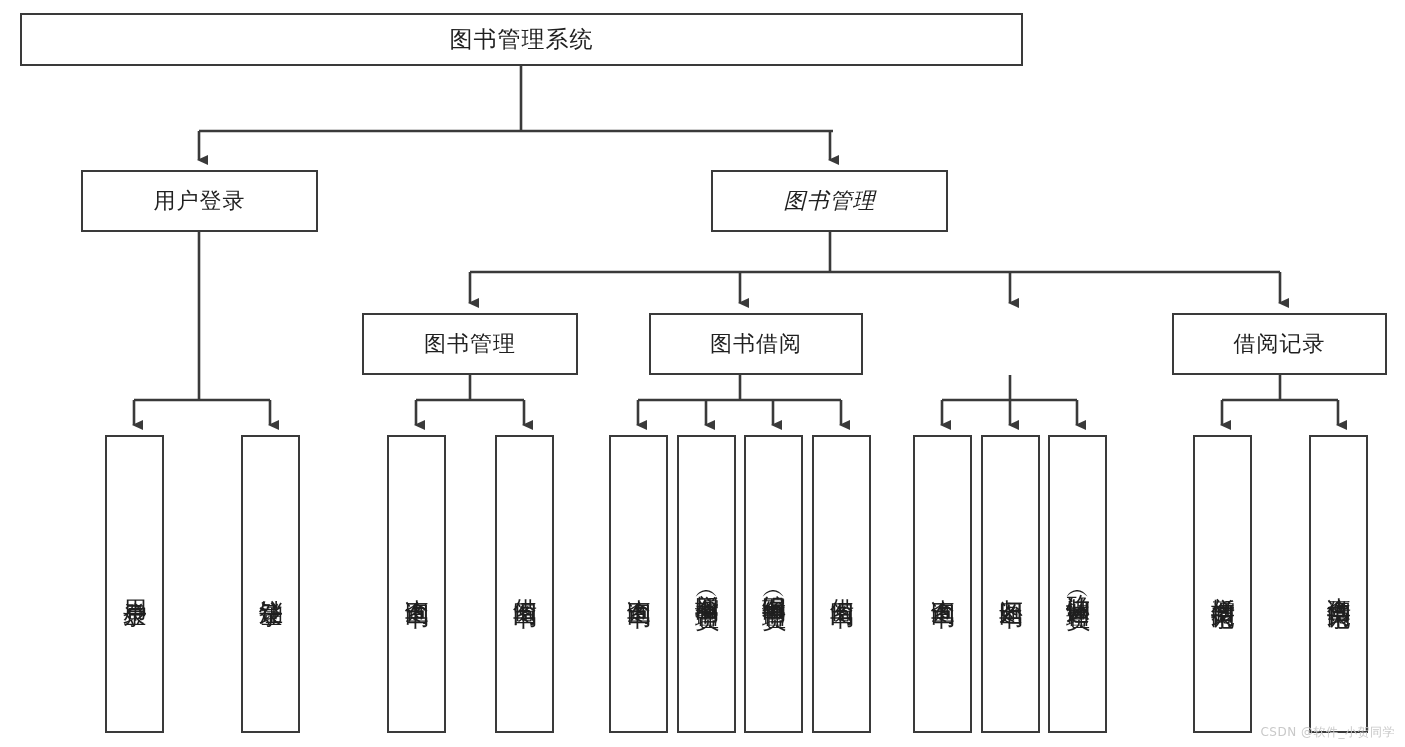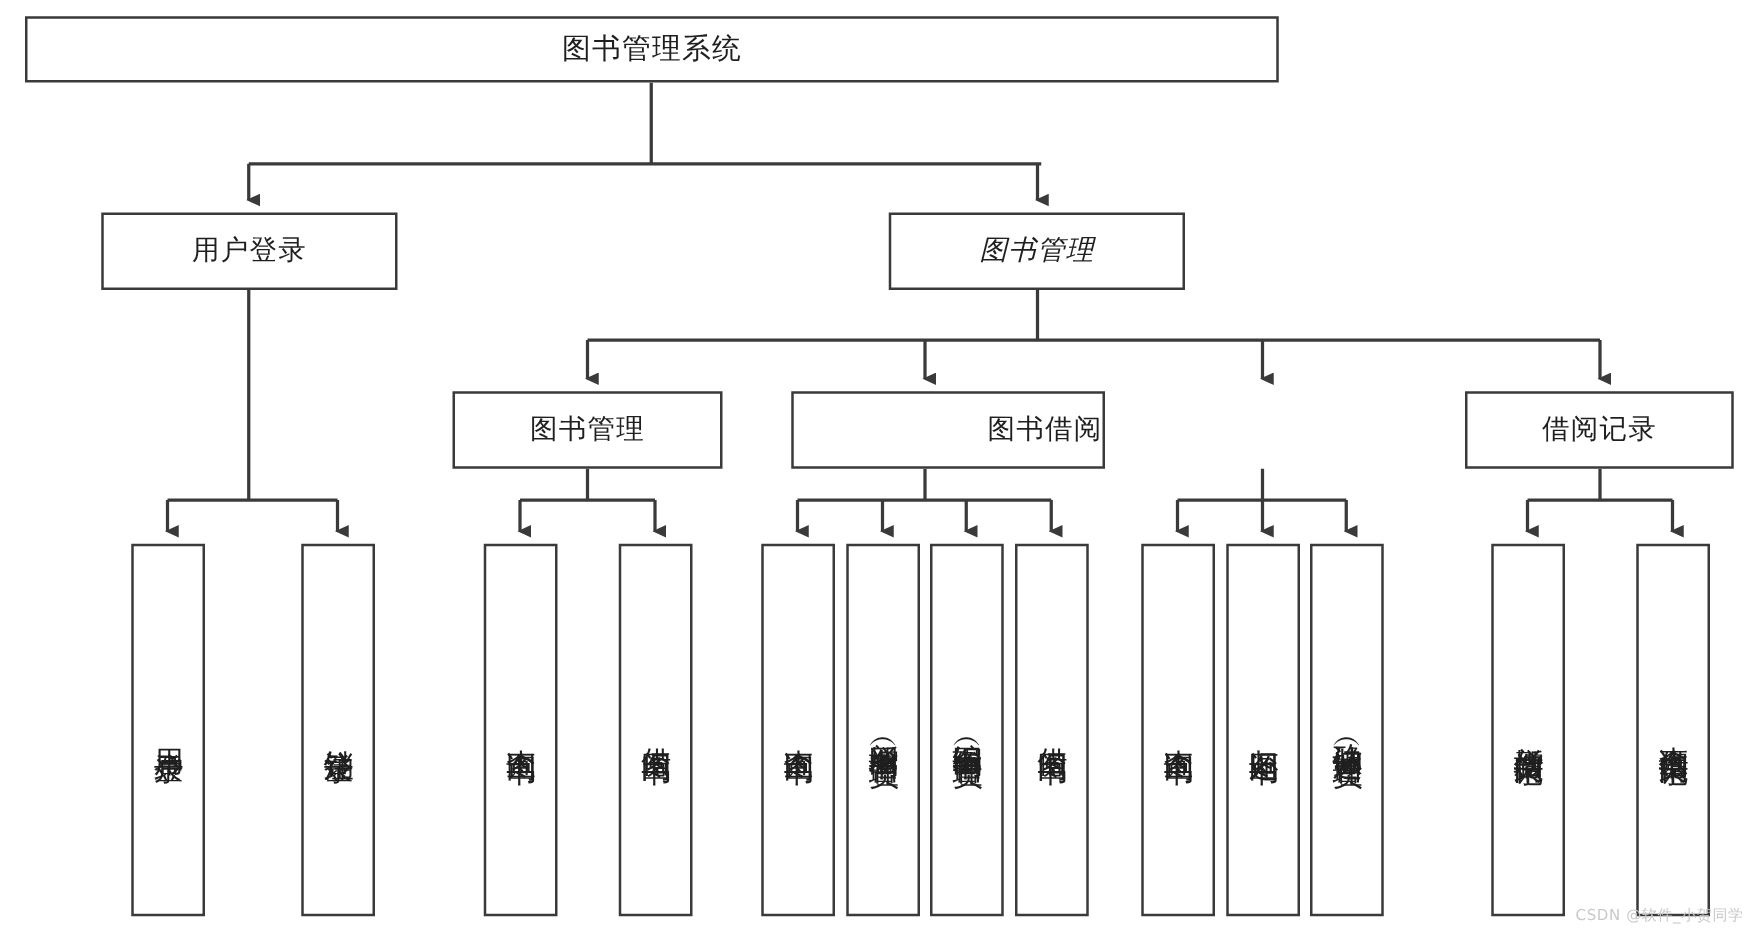--- a/index.html
+++ b/index.html
@@ -89,21 +89,21 @@
   </div>
 
   <div class="node h-node" style="left:711px;top:170px;width:237px;height:62px;font-style:italic;">
     <span>图书管理</span>
   </div>
 
   <div class="node h-node" style="left:362px;top:313px;width:216px;height:62px;">
     <span>图书管理</span>
   </div>
 
-  <div class="node h-node" style="left:633px;top:313px;width:251px;height:62px;justify-content:flex-end;">
+  <div class="node h-node" style="left:649px;top:313px;width:214px;height:62px;">
     <span>图书借阅</span>
   </div>
 
 
   <div class="node h-node" style="left:1172px;top:313px;width:215px;height:62px;">
     <span>借阅记录</span>
   </div>
 
   <div class="node v-node" style="left:105px;top:435px;width:59px;height:298px;">
     <span>用户登录</span>

